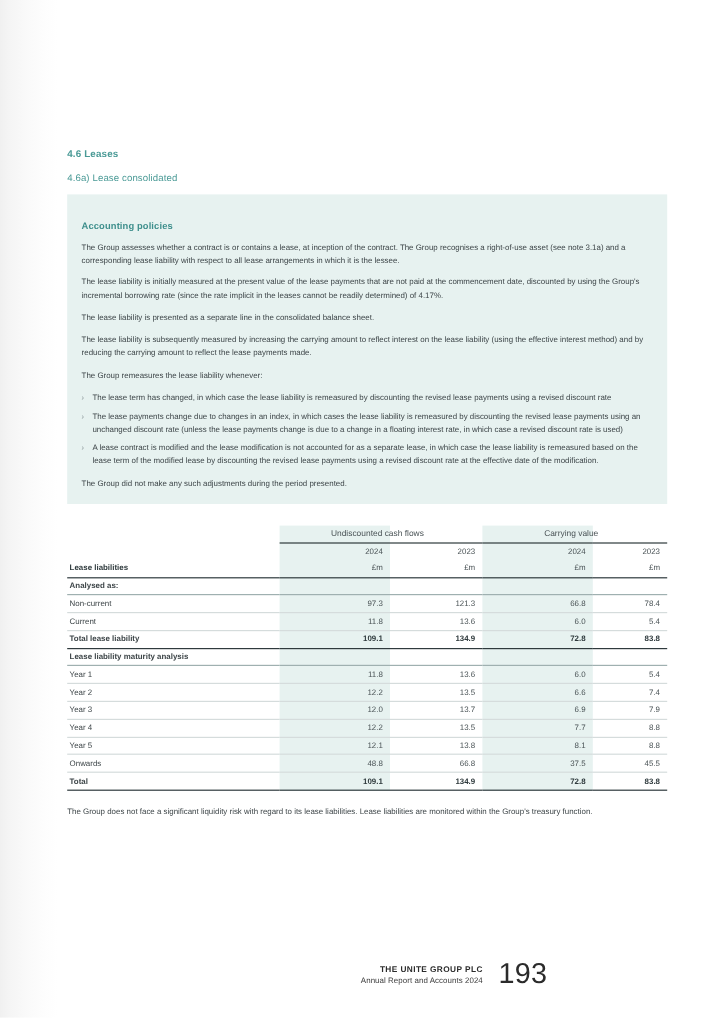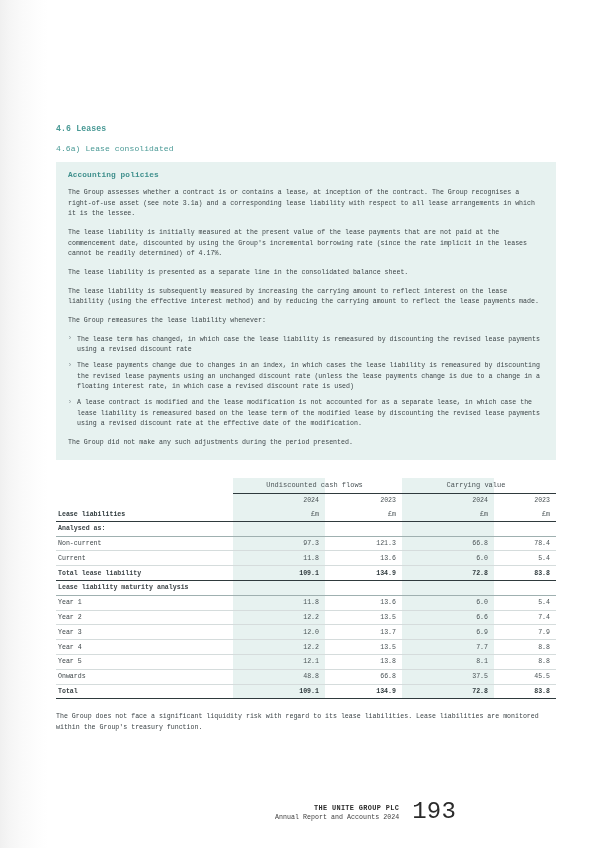--- a/index.html
+++ b/index.html
@@ -22,21 +22,21 @@
     left: 0; top: 0;
     width: 48px; height: 848px;
     background: linear-gradient(to right,
         #f0f0f0 0%, #f5f5f5 18%, #fafafa 48%, #fdfdfd 75%, #ffffff 100%);
     pointer-events: none;
   }
 
   .page {
     position: absolute;
     left: 0; top: 0;
-    width: 500px; height: 848px; font-family: Liberation Mono, monospace;
+    width: 500px; height: 848px;
   }
 
   .content {
     position: absolute;
     left: 56px;
     top: 124px;
     width: 500px;
   }
 
   
@@ -59,21 +59,21 @@
   .callout {
     background: #e7f2f0;
     padding: 9px 12px 11px 12px;
     box-sizing: border-box;
     width: 500px;
   }
   .callout-title {
     font-size: 7.8px;
     font-weight: bold;
     color: #3e8f8c;
-    margin: 0 0 9px 0;
+    margin: 13px 0 9px 0;
     letter-spacing: 0.1px;
   }
   .callout p {
     font-size: 6.6px;
     line-height: 1.62;
     color: #3d4548;
     margin: 0 0 8px 0;
     text-align: left;
   }
   .callout p:last-child { margin-bottom: 0; }

